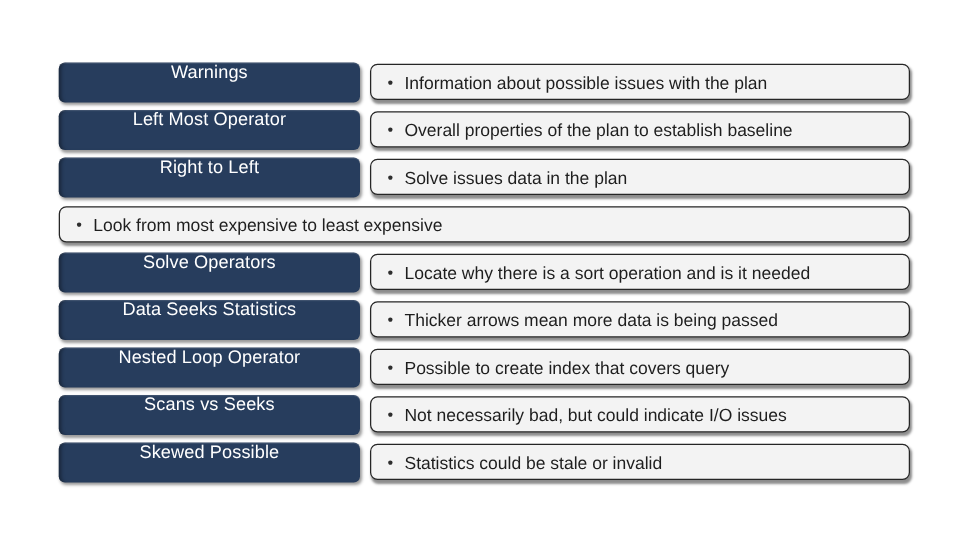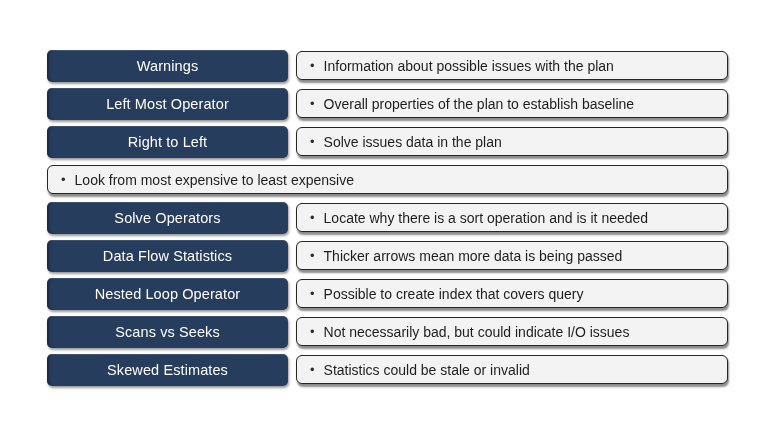--- a/index.html
+++ b/index.html
@@ -34,21 +34,21 @@
     height: 32px;
     margin-bottom: 6px;
   }
   .label-box {
     width: 241px;
     flex: 0 0 241px;
     margin-right: 8px;
     background: var(--navy);
     border-radius: 5px;
     display: flex;
-    align-items: center;
+    align-items: flex-start;
     justify-content: center;
     color: var(--label-text);
     font-size: 14.5px;
     letter-spacing: 0.1px;
     box-shadow:
       inset 4px 0 3px -2px rgba(0,0,0,0.35),
       inset 0 1px 0 rgba(255,255,255,0.12),
       1px 2px 2.5px rgba(0,0,0,0.4);
   }
   .desc-box {
@@ -122,21 +122,21 @@
         <span>Solve Operators</span>
       </div>
       <div class="desc-box">
         <span class="bullet">•</span>
         <span>Locate why there is a sort operation and is it needed</span>
       </div>
     </div>
 
     <div class="row">
       <div class="label-box">
-        <span>Data Flow Statistics</span>
+        <span>Data Seeks Statistics</span>
       </div>
       <div class="desc-box">
         <span class="bullet">•</span>
         <span>Thicker arrows mean more data is being passed</span>
       </div>
     </div>
 
     <div class="row">
       <div class="label-box">
         <span>Nested Loop Operator</span>
@@ -152,21 +152,21 @@
         <span>Scans vs Seeks</span>
       </div>
       <div class="desc-box">
         <span class="bullet">•</span>
         <span>Not necessarily bad, but could indicate I/O issues</span>
       </div>
     </div>
 
     <div class="row">
       <div class="label-box">
-        <span>Skewed Estimates</span>
+        <span>Skewed Possible</span>
       </div>
       <div class="desc-box">
         <span class="bullet">•</span>
         <span>Statistics could be stale or invalid</span>
       </div>
     </div>
 
   </div>
 </div>
 

